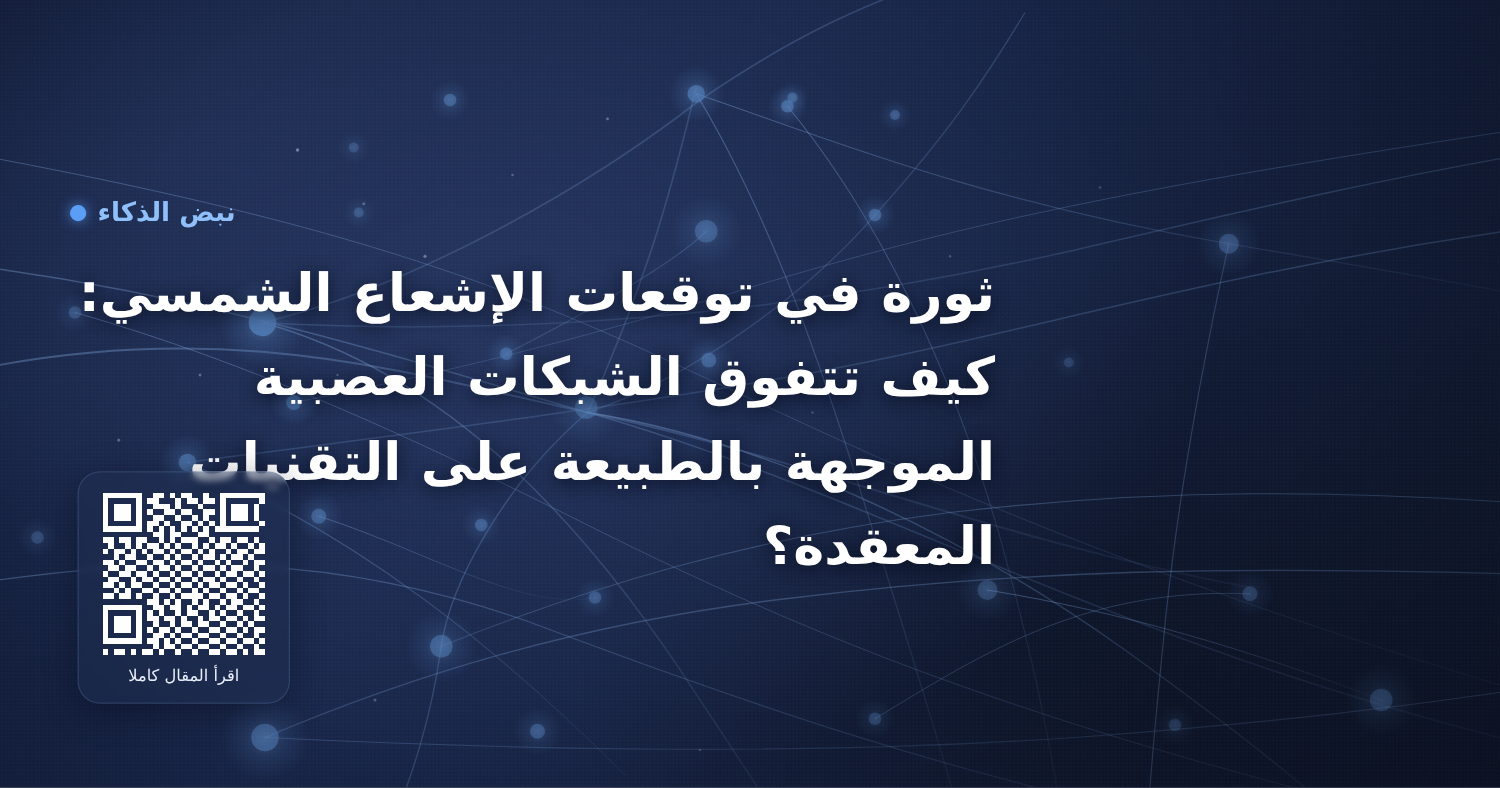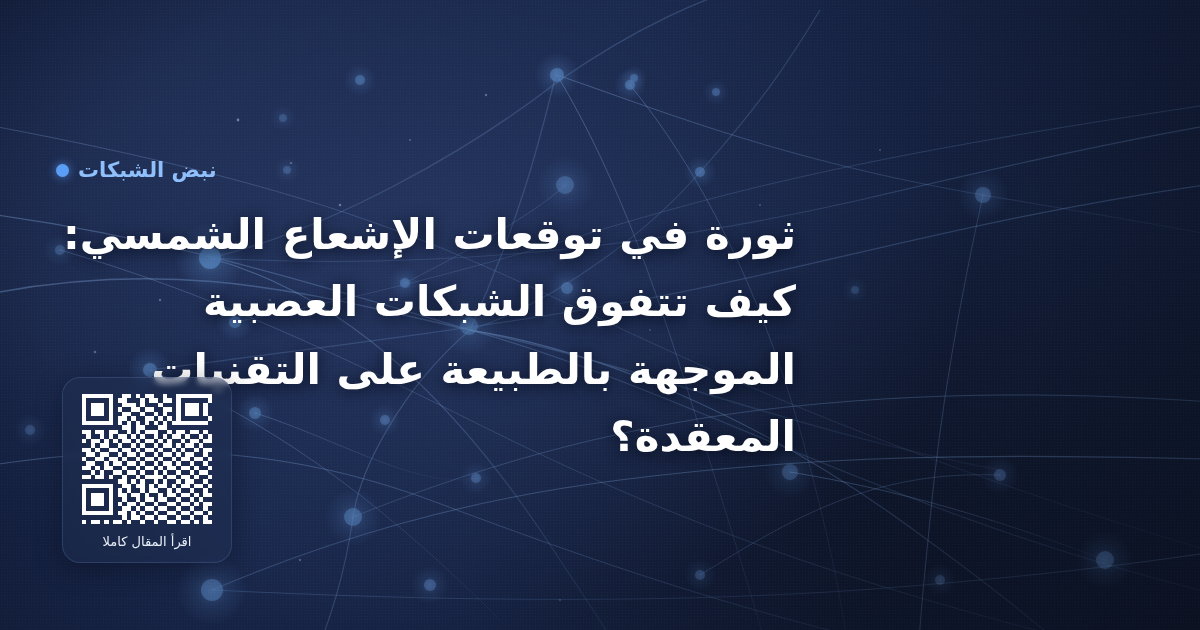--- a/index.html
+++ b/index.html
@@ -249,21 +249,21 @@
     </g>
   </svg>
 
   <div id="bg-noise"></div>
   <div id="vignette"></div>
 
   <div id="content">
 
     <div id="brand">
       <span id="brand-dot"></span>
-      <span id="brand-name">نبض الشبكات</span>
+      <span id="brand-name">نبض الذكاء</span>
     </div>
 
 
     <h1 id="headline">ثورة في توقعات الإشعاع الشمسي: كيف تتفوق الشبكات العصبية الموجهة بالطبيعة على التقنيات المعقدة؟</h1>
   </div>
 
   <div id="qr-card">
     <svg id="qr-code" viewBox="0 0 29 29" shape-rendering="crispEdges">
       <rect width="29" height="29" fill="#ffffff" opacity="0"></rect>
       <g id="qr-modules" fill="#ffffff">

